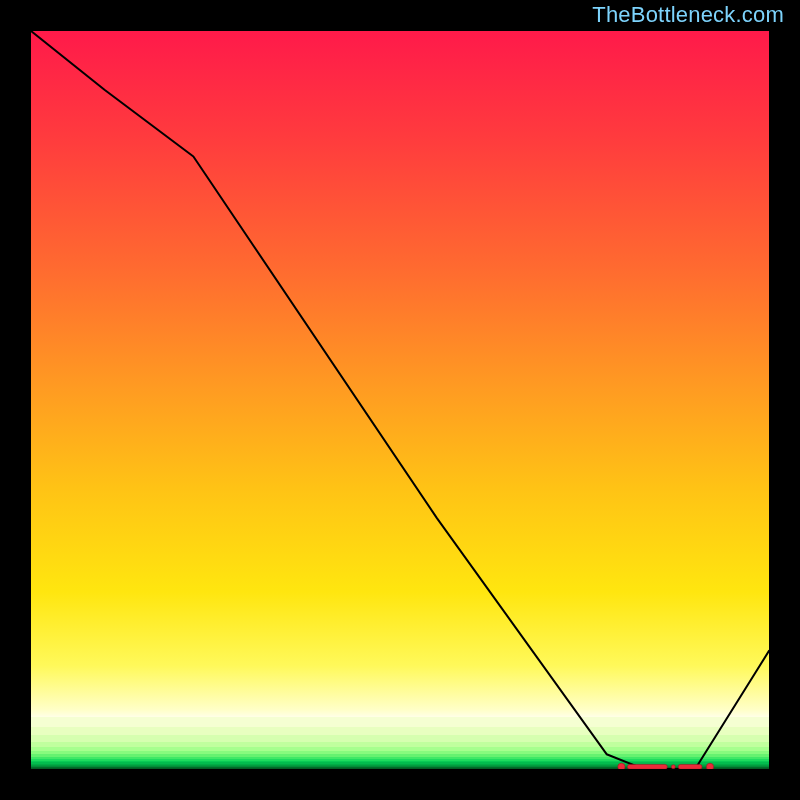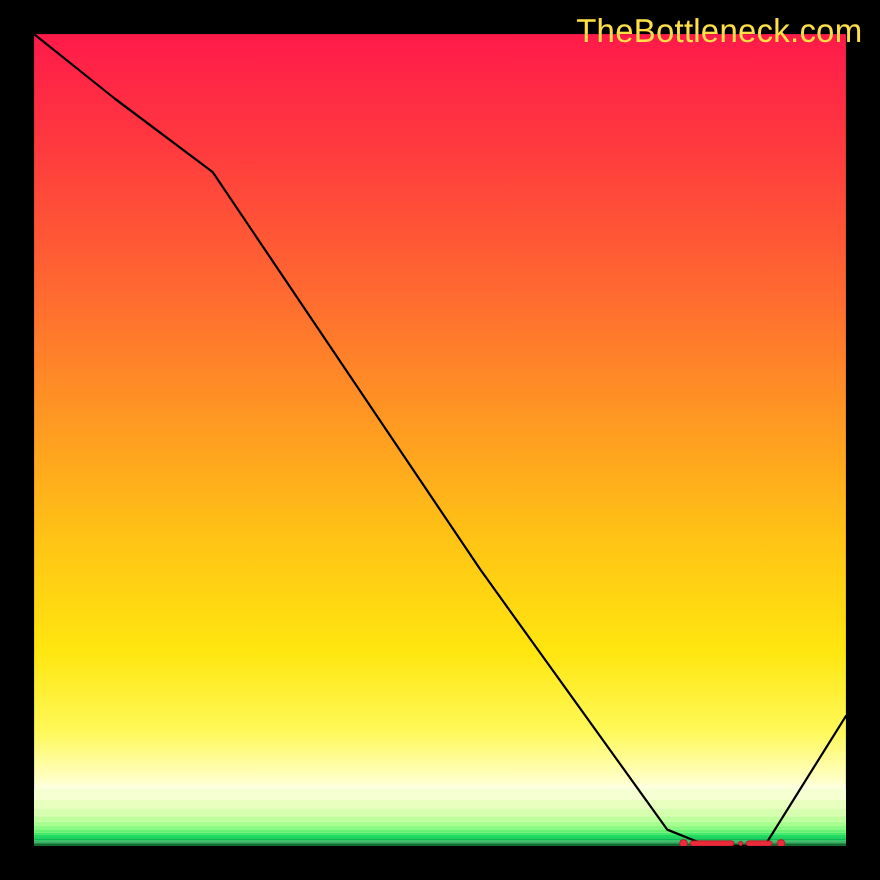--- a/index.html
+++ b/index.html
@@ -13,24 +13,24 @@
   }
 
   .container {
     position: relative;
     width: 800px;
     height: 800px;
   }
 
   .watermark {
     position: absolute;
-    top: 12px;
+    top: 2px;
     right: 16px;
-    color: #fde047;
-    font-size: 30px;
+    color: #7dd3fc;
+    font-size: 22px;
     font-weight: 500;
     letter-spacing: 0.2px;
     z-index: 40;
   }
 
   .plot-outer {
     position: absolute;
     left: 30px;
     top: 30px;
     width: 740px;

